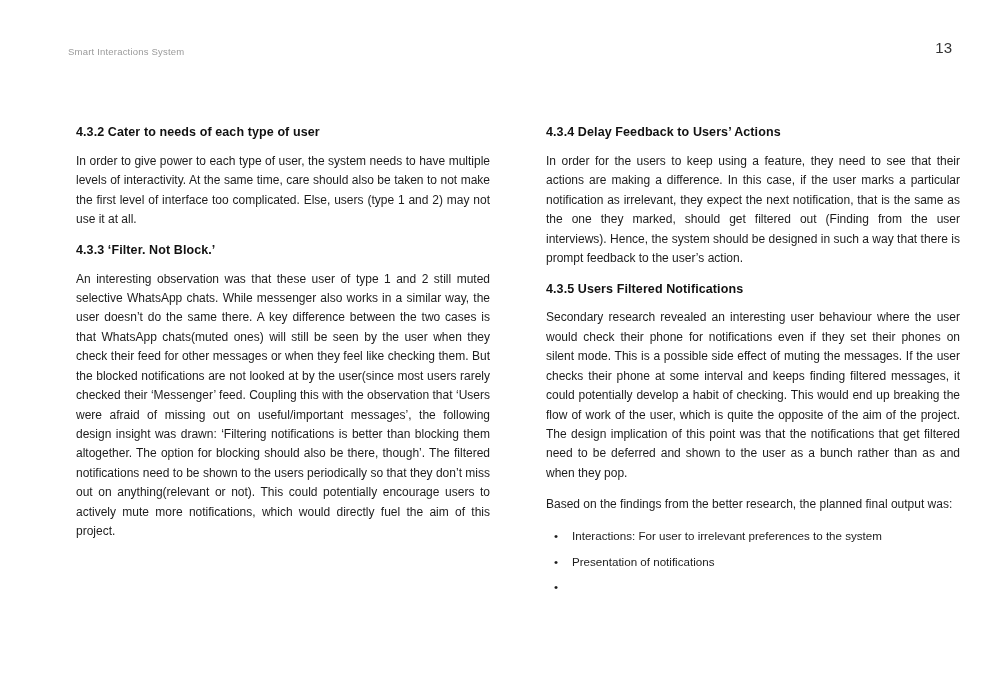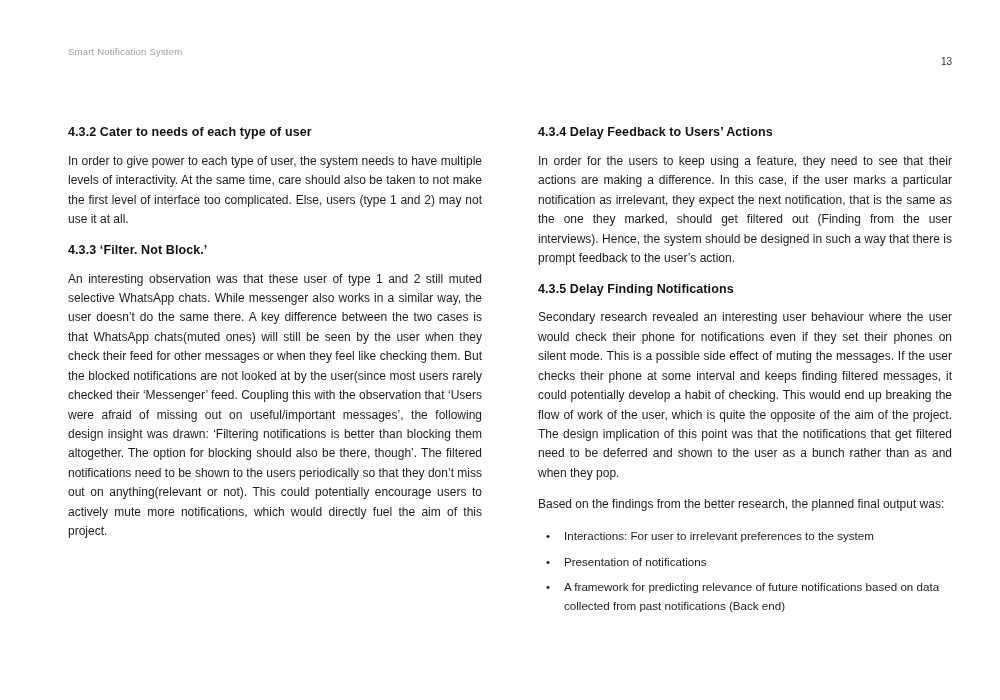--- a/index.html
+++ b/index.html
@@ -23,29 +23,29 @@
   .running-head {
     position: absolute;
     top: 46px;
     left: 68px;
     font-size: 9.5px;
     letter-spacing: 0.2px;
     color: #9a9a9a;
   }
   .page-number {
     position: absolute;
-    top: 56px;
+    top: 39px;
     right: 48px;
-    font-size: 10px;
+    font-size: 15px;
     color: #333333;
   }
   .columns {
     position: absolute;
     top: 124px;
-    left: 68px;
+    left: 76px;
     width: 884px;
     display: flex;
     gap: 56px;
   }
   .col {
     width: 414px;
   }
   h2.section-heading {
     font-size: 12.5px;
     font-weight: bold;
@@ -87,48 +87,47 @@
     font-size: 11.6px;
     line-height: 1.62;
     color: #1c1c1c;
   }
 </style>
 </head>
 <body>
 
 <div class="page">
 
-  <div class="running-head">Smart Notification System</div>
+  <div class="running-head">Smart Interactions System</div>
   <div class="page-number">13</div>
 
   <div class="columns">
 
     <div class="col">
       <h2 class="section-heading">4.3.2 Cater to needs of each type of user</h2>
       <p class="body-text">In order to give power to each type of user, the system needs to have multiple levels of interactivity. At the same time, care should also be taken to not make the first level of interface too complicated. Else, users (type 1 and 2) may not use it at all.</p>
       <h2 class="section-heading spaced">4.3.3 ‘Filter. Not Block.’</h2>
       <p class="body-text last">An interesting observation was that these user of type 1 and 2 still muted selective WhatsApp chats.  While messenger also works in a similar way, the user doesn’t do the same there. A key difference between the two cases is that WhatsApp chats(muted ones) will still be seen by the user when they check their feed for other messages or when they feel like checking them. But the blocked notifications are not looked at by the user(since most users rarely checked their ‘Messenger’ feed. Coupling this with the observation that ‘Users were afraid of missing out on useful/important messages’, the following design insight was drawn: ‘Filtering notifications is better than blocking them altogether. The option for blocking should also be there, though’. The filtered notifications need to be shown to the users periodically so that they don’t miss out on anything(relevant or not). This could potentially encourage users to actively mute more notifications, which would directly fuel the aim of this project.</p>
     </div>
 
     <div class="col">
       <h2 class="section-heading">4.3.4 Delay Feedback to Users’ Actions</h2>
       <p class="body-text">In order for the users to keep using a feature, they need to see that their actions are making a difference. In this case, if the user marks a particular notification as irrelevant, they expect the next notification, that is the same as the one they marked, should get filtered out (Finding from the user interviews). Hence, the system should be designed in such a way that there is prompt feedback to the user’s action.</p>
-      <h2 class="section-heading spaced">4.3.5 Delay Finding Notifications</h2>
+      <h2 class="section-heading spaced">4.3.5 Users Filtered Notifications</h2>
       <p class="body-text">Secondary research revealed an interesting user behaviour where the user would check their phone for notifications even if they set their phones on silent mode. This is a possible side effect of muting the messages. If the user checks their phone at some interval and keeps finding filtered messages, it could potentially develop a habit of checking. This would end up breaking the flow of work of the user, which is quite the opposite of the aim of the project. The design implication of this point was that the notifications that get filtered need to be deferred and shown to the user as a bunch rather than as and when they pop.</p>
       <p class="body-text">Based on the findings from the better research, the planned final output was:</p>
       <ul class="bullets">
         <li>
           <span class="bullet-dot">•</span>
           <span>Interactions: For user to irrelevant preferences to the system</span>
         </li>
         <li>
           <span class="bullet-dot">•</span>
           <span>Presentation of notifications</span>
         </li>
         <li>
           <span class="bullet-dot">•</span>
-          <span>A framework for predicting relevance of future notifications based on data collected from past notifications (Back end)</span>
         </li>
       </ul>
     </div>
 
   </div>
 </div>
 
 </body></html>

